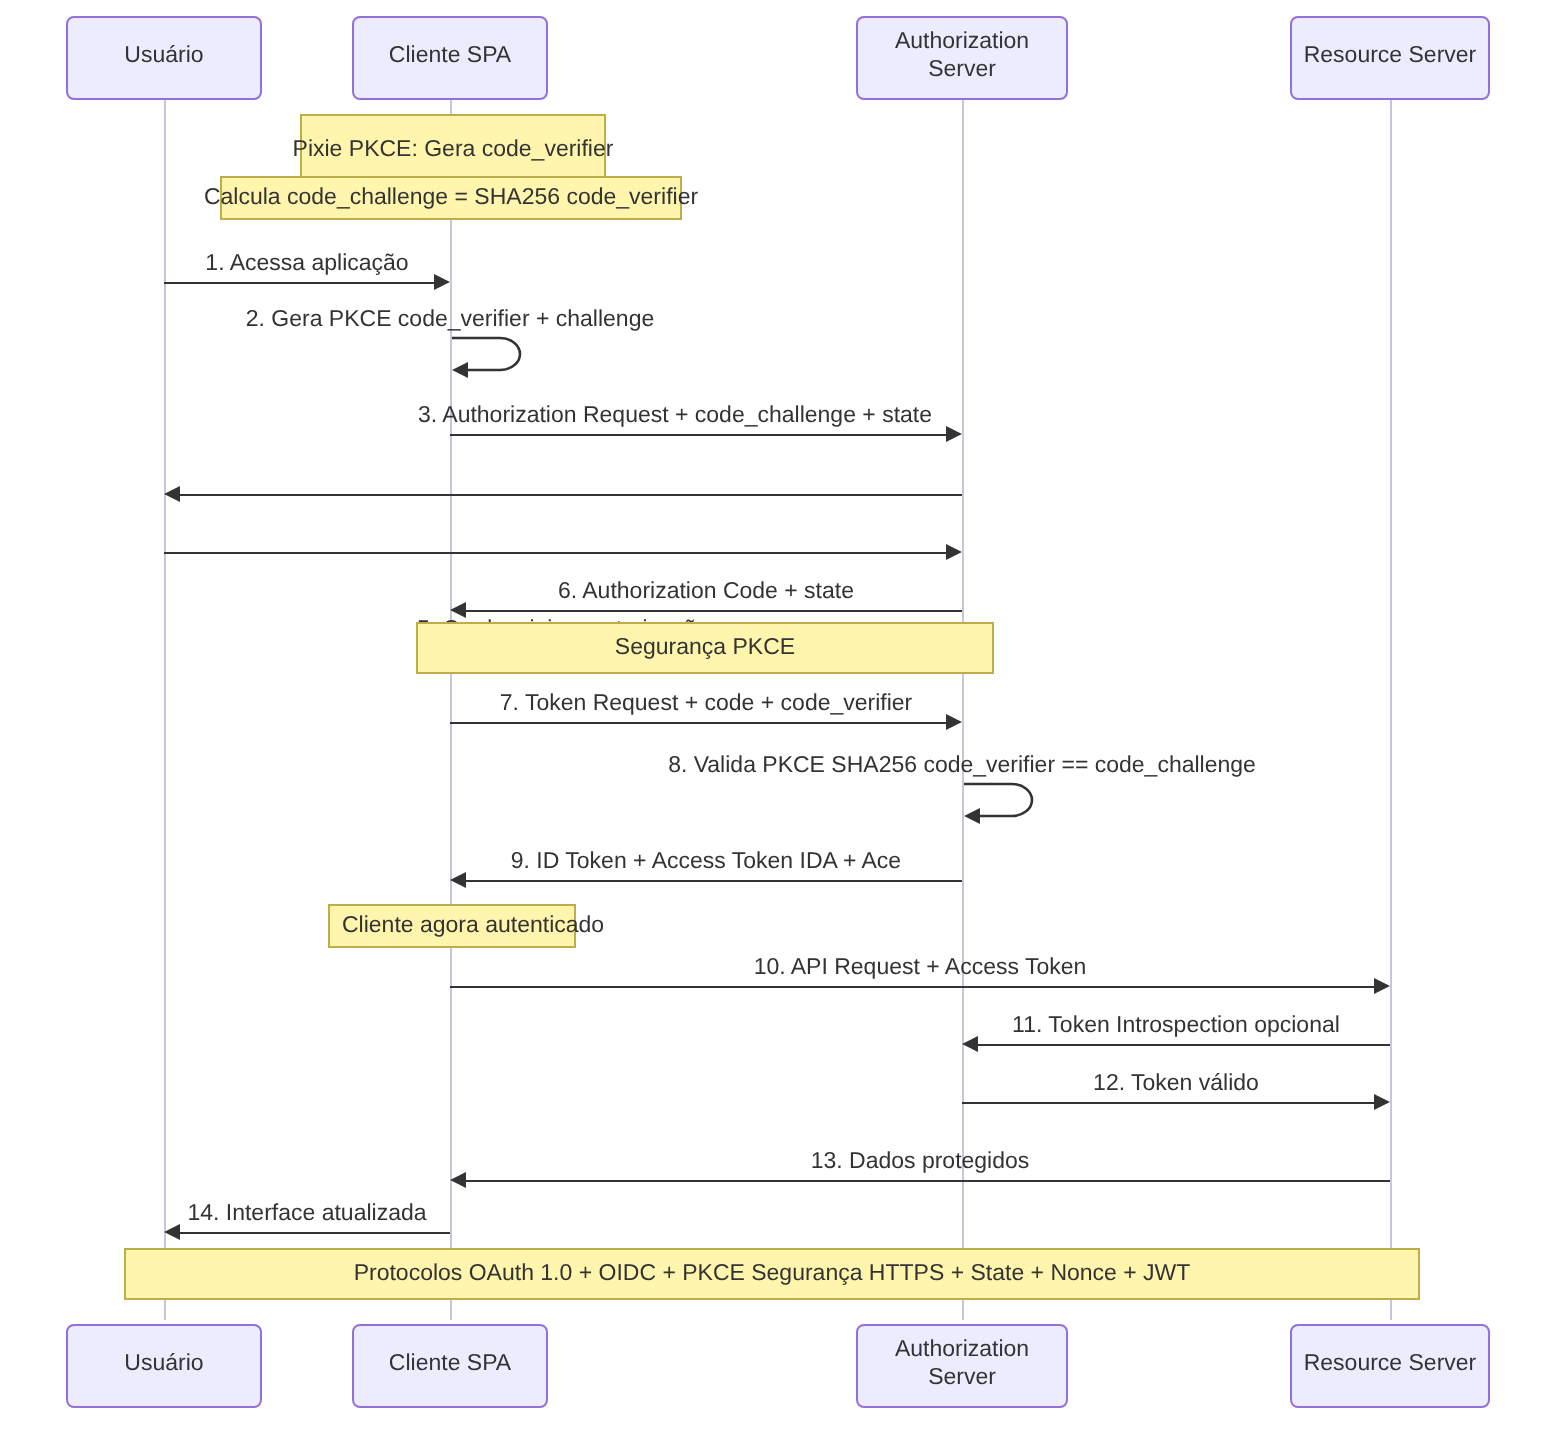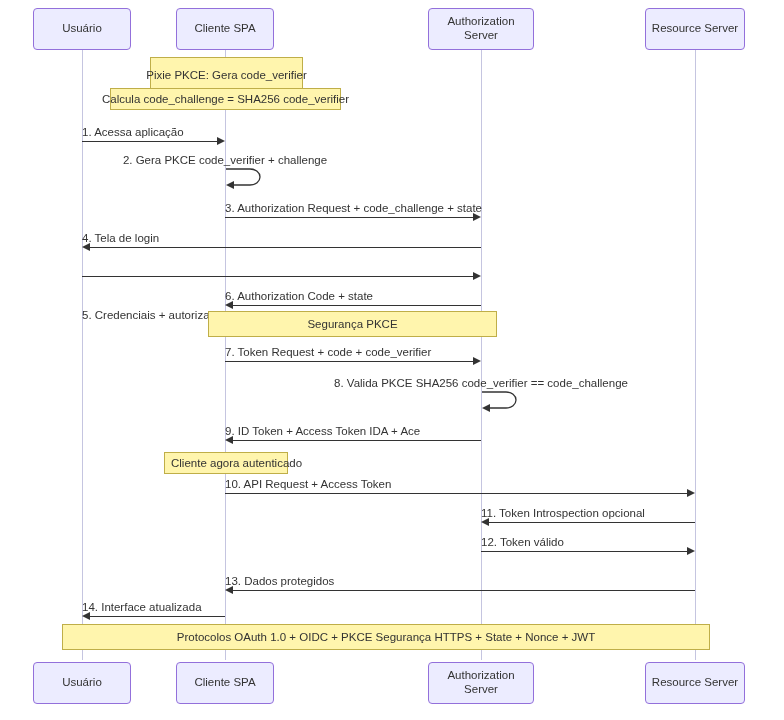--- a/index.html
+++ b/index.html
@@ -61,21 +61,21 @@
   .msg {
     position: absolute;
     height: 0;
     border-top: 1.3px solid #333333;
   }
   .msg-label {
     position: absolute;
     font-size: 11.5px;
     color: #333333;
     white-space: nowrap;
-    text-align: left;
+    text-align: center;
   }
   .arrowhead {
     position: absolute;
     width: 0;
     height: 0;
     border-top: 4.5px solid transparent;
     border-bottom: 4.5px solid transparent;
   }
   .arrowhead.right {
     border-left: 8px solid #333333;
@@ -126,25 +126,24 @@
   <div class="arrowhead right" style="left:217px; top:137px;"></div>
 
   <div class="msg-label" style="left:75px; top:154px; width:300px; text-align:center;">2. Gera PKCE code_verifier + challenge</div>
   <div class="selfloop" style="left:225px; top:166px;">
     <svg width="46" height="22" viewBox="0 0 46 22">
       <path d="M 1 3 L 25 3 A 10 8 0 0 1 25 19 L 9 19" fill="none" stroke="#333333" stroke-width="1.3"></path>
     </svg>
   </div>
   <div class="arrowhead left" style="left:226px; top:181px;"></div>
 
-  <div class="msg-label" style="left:225px; top:202px; width:256px;">3. Authorization Request + code_challenge + state</div>
+  <div class="msg-label" style="left:209px; top:202px; width:256px;">3. Authorization Request + code_challenge + state</div>
   <div class="msg" style="left:225px; top:217px; width:248px;"></div>
   <div class="arrowhead right" style="left:473px; top:213px;"></div>
 
-  <div class="msg-label" style="left:82px; top:232px; width:399px;">4. Tela de login</div>
   <div class="msg" style="left:90px; top:247px; width:391px;"></div>
   <div class="arrowhead left" style="left:82px; top:243px;"></div>
 
   <div class="msg-label" style="left:82px; top:261px; width:399px;margin-top:48px;">5. Credenciais + autorização</div>
   <div class="msg" style="left:82px; top:276px; width:391px;"></div>
   <div class="arrowhead right" style="left:473px; top:272px;"></div>
 
   <div class="msg-label" style="left:225px; top:290px; width:256px;">6. Authorization Code + state</div>
   <div class="msg" style="left:233px; top:305px; width:248px;"></div>
   <div class="arrowhead left" style="left:225px; top:301px;"></div>

